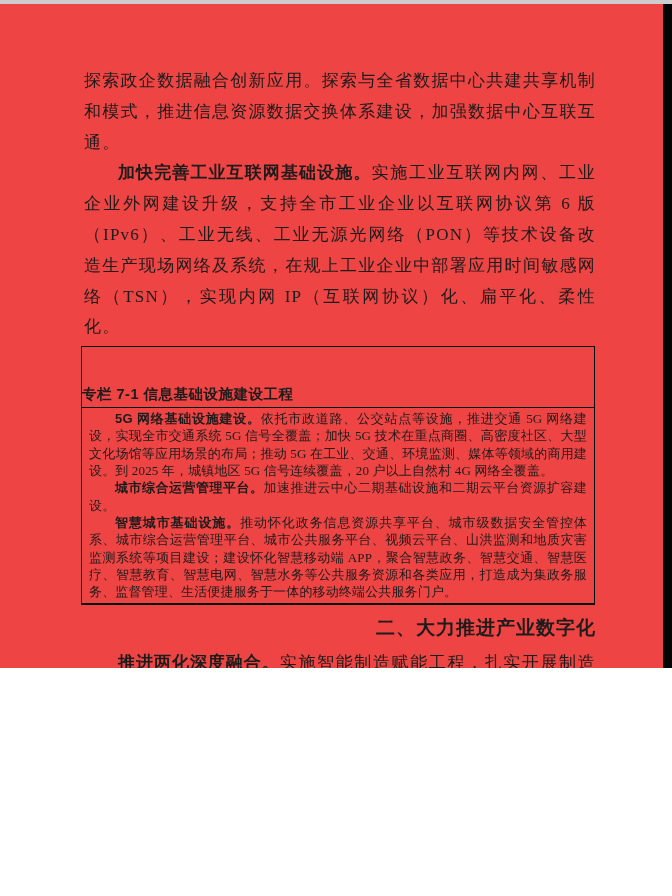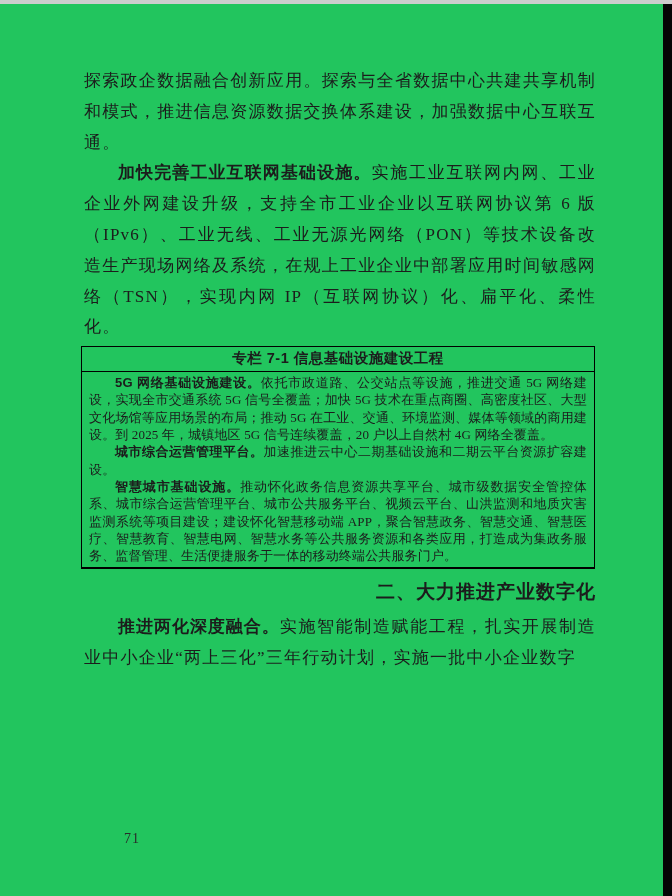--- a/index.html
+++ b/index.html
@@ -1,20 +1,20 @@
 <!DOCTYPE html>
 <html><head>
 <meta charset="utf-8">
 <style>
   html, body { margin: 0; padding: 0; background: #ffffff; }
   .screen {
     position: relative;
     width: 672px;
-    height: 896px;
-    background: #22c55e;
+    height: 668px;
+    background: #ef4444;
     overflow: hidden;
     font-family: "Liberation Serif", "DejaVu Serif", serif;
     color: #1c1c1c;
   }
   .scan-edge-top {
     position: absolute;
     left: 0; top: 0;
     width: 672px; height: 4px;
     background: #cdcdcd;
   }
@@ -49,24 +49,25 @@
     width: 514px;
     margin-top: 3px;
     border: 1.5px solid #000;
     border-bottom-width: 2.5px;
     box-sizing: border-box;
   }
   .panel-title {
     font-size: 14.5px;
     font-weight: bold;
     font-family: "Liberation Sans", "DejaVu Sans", sans-serif;
-    text-align: center;
+    text-align: left;
     padding: 2px 0 3px 0;
     border-bottom: 1.5px solid #000;
     letter-spacing: 0.5px;
+    margin-top: 36px;
   }
   .panel-body { padding: 2px 7px 3px 7px; }
   p.panel-item {
     margin: 0;
     font-size: 13px;
     line-height: 17.3px;
     letter-spacing: 0.15px;
     text-align: justify;
     text-indent: 2em;
   }

